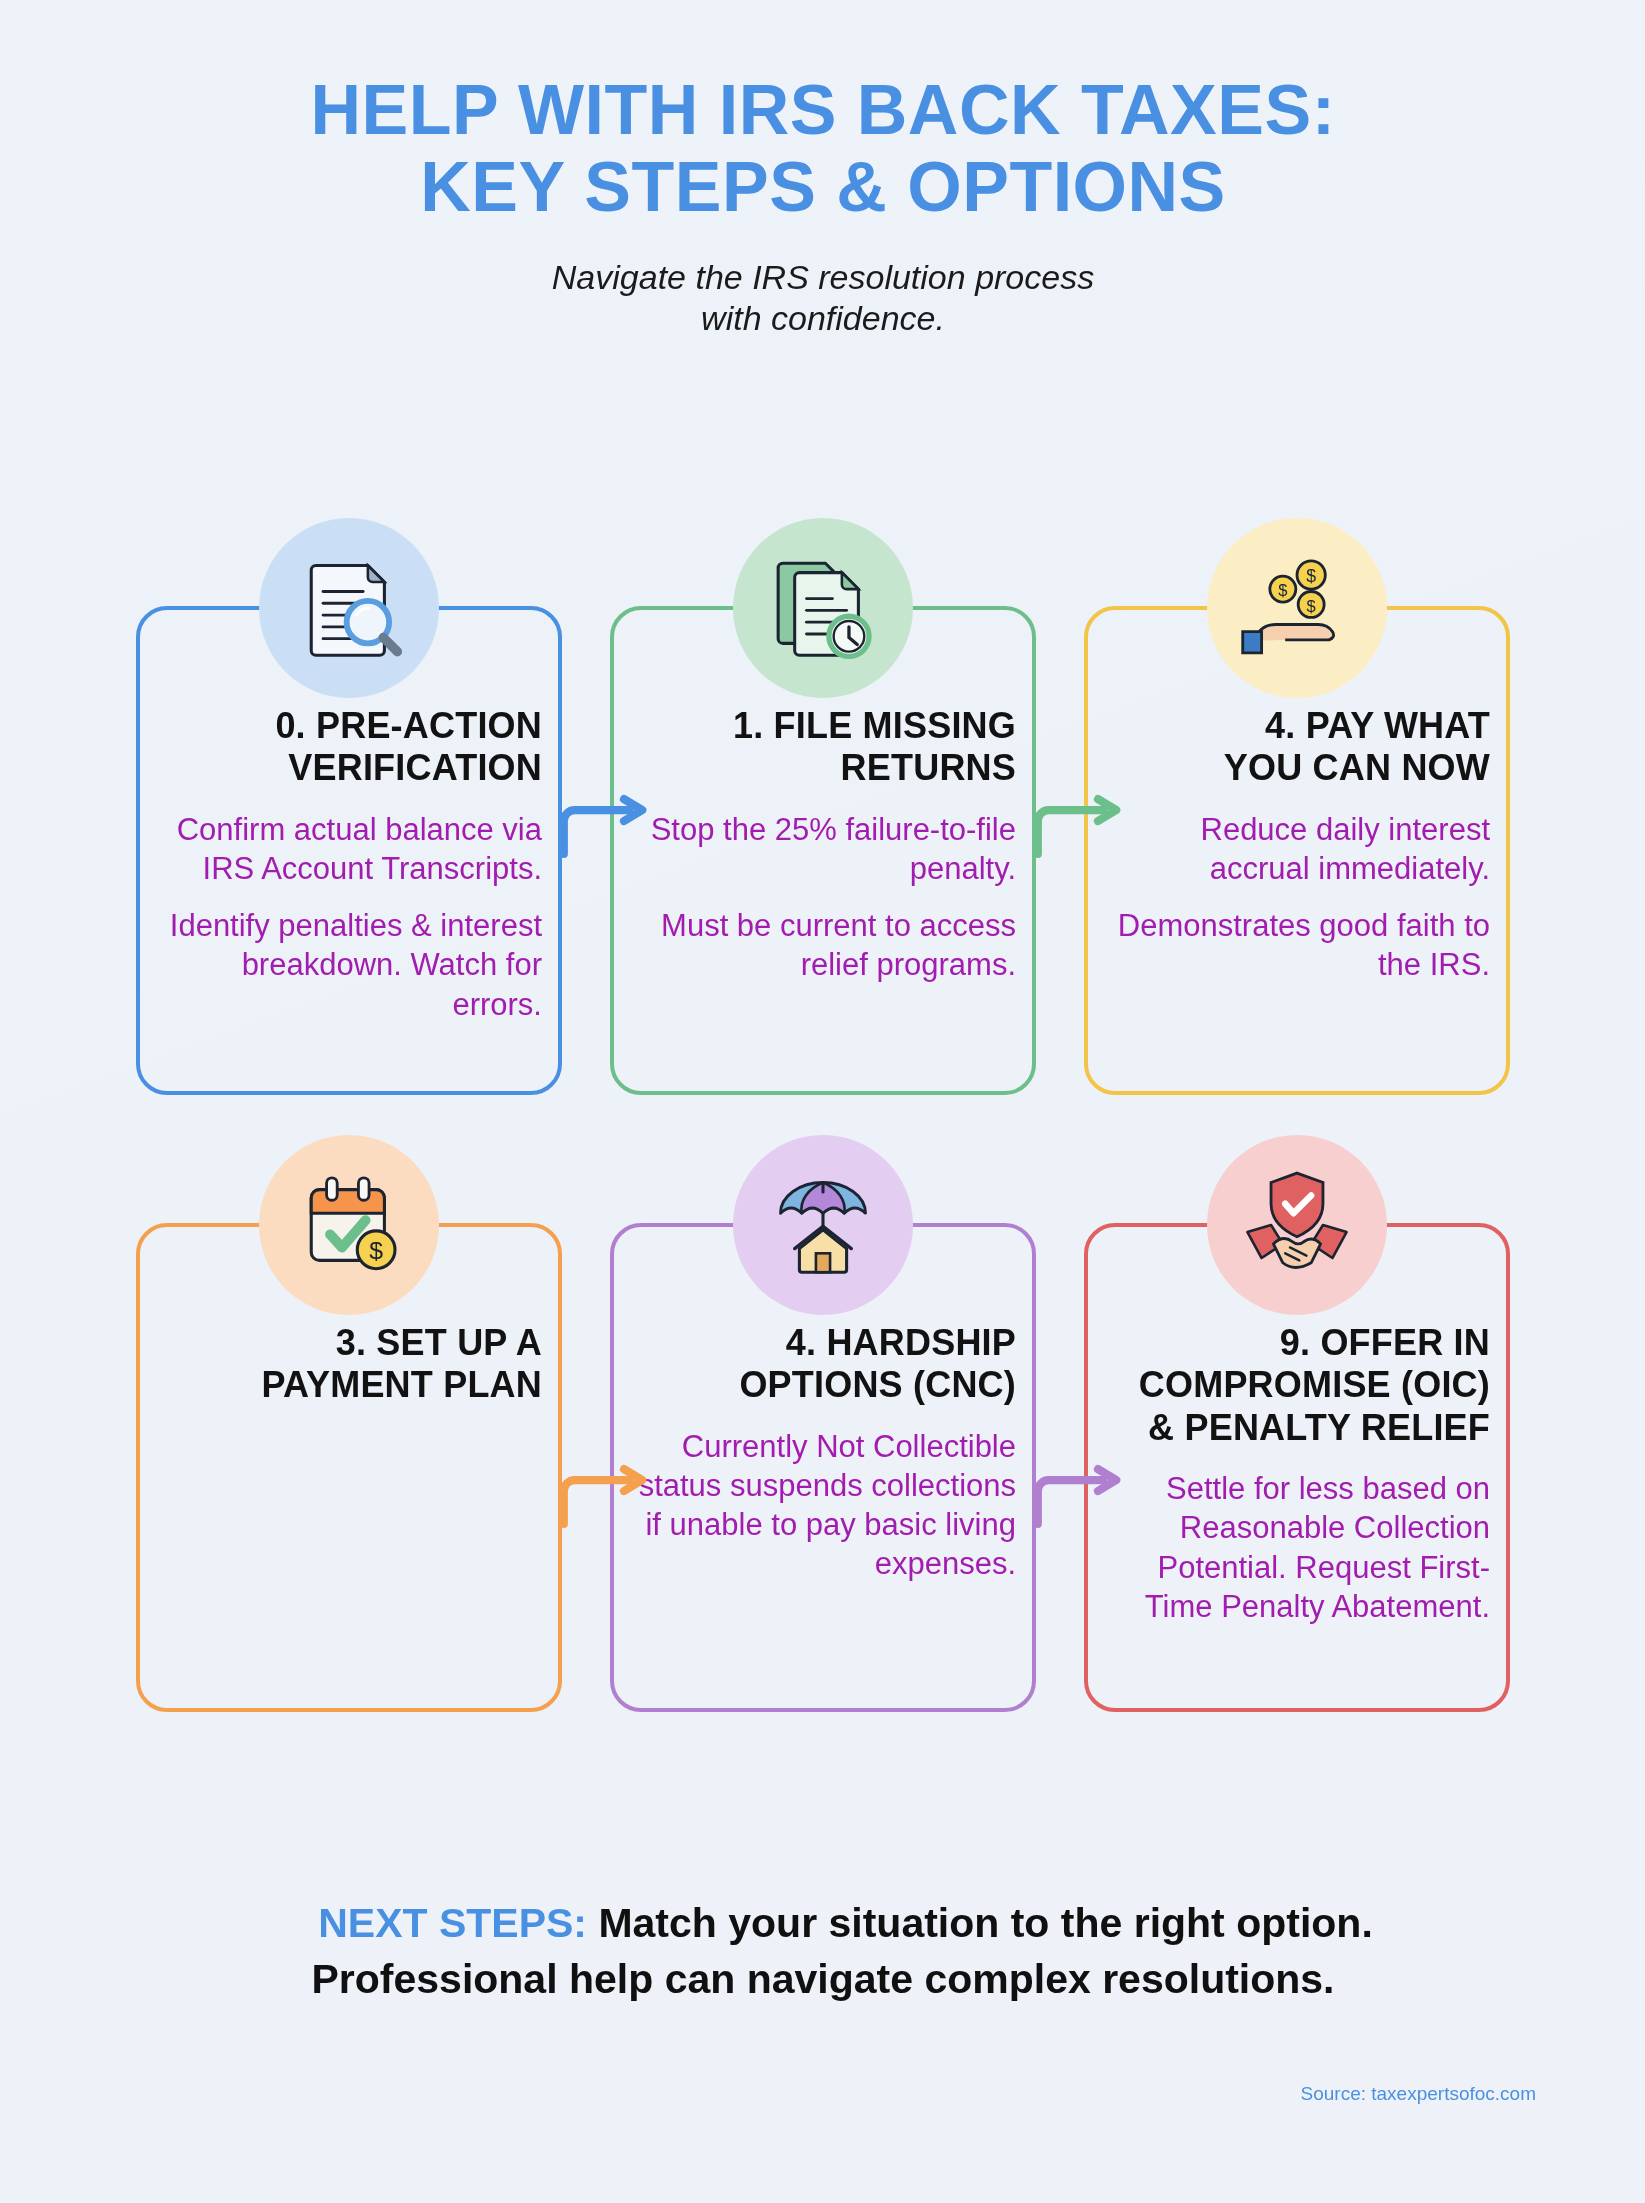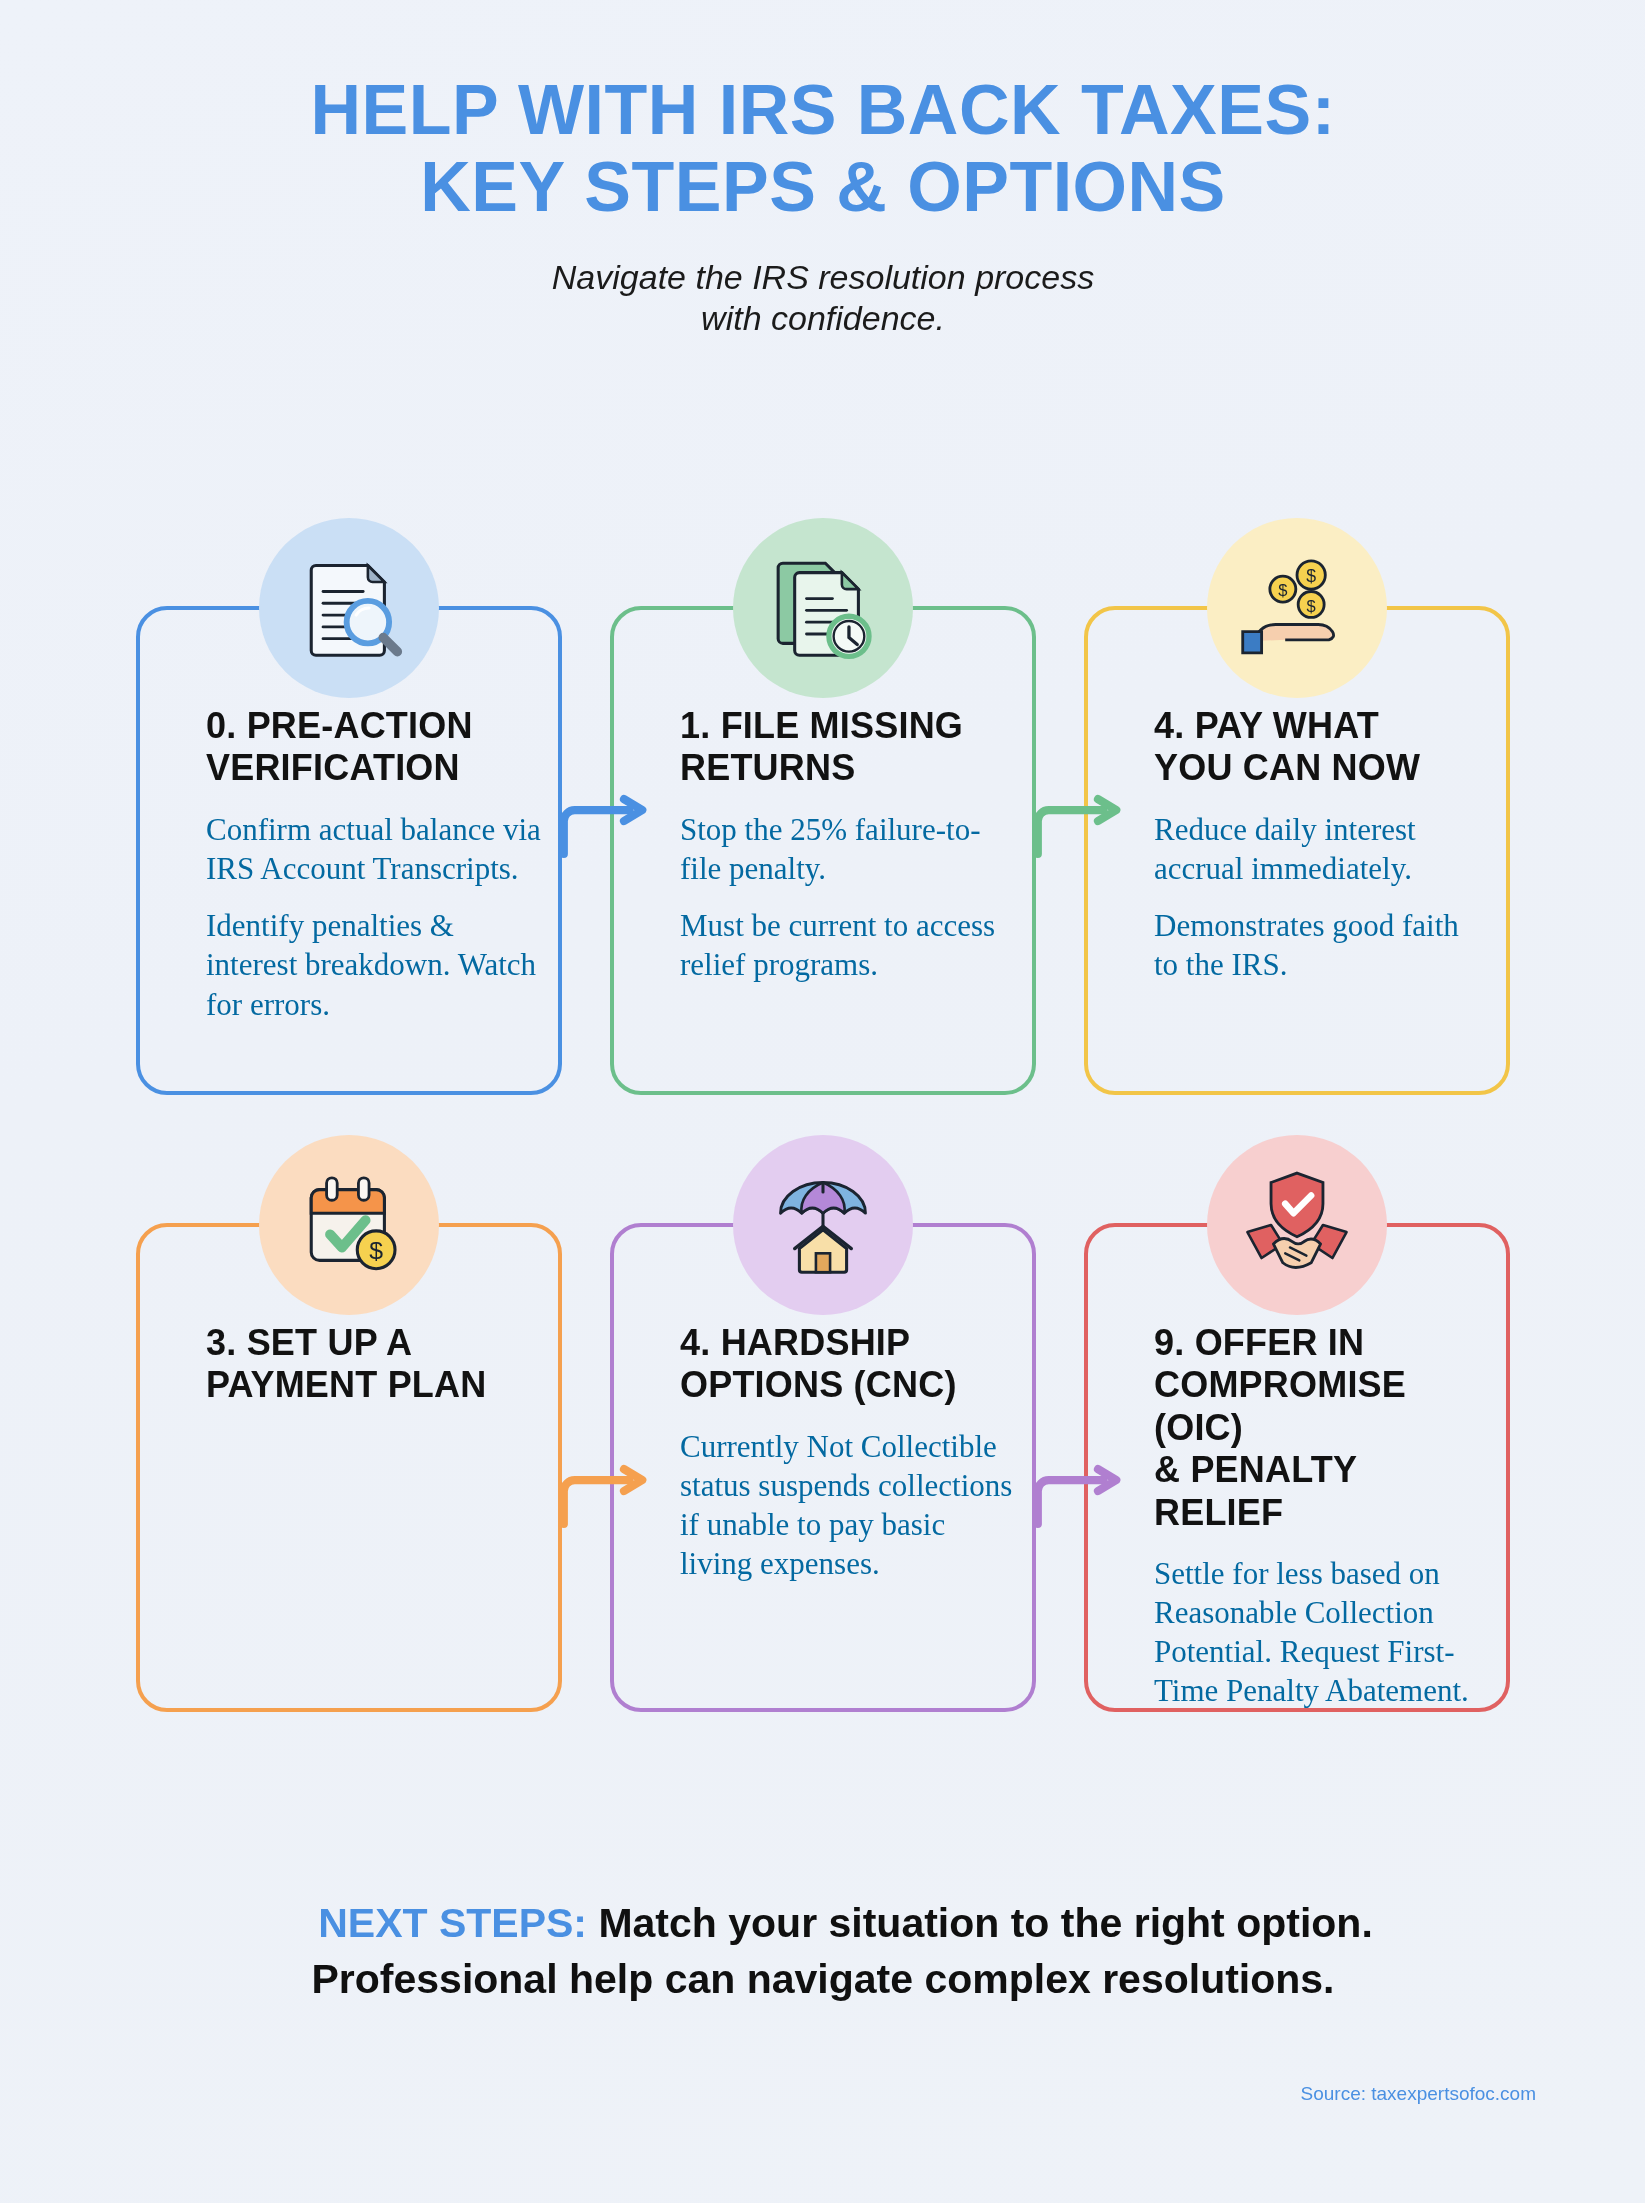--- a/index.html
+++ b/index.html
@@ -88,38 +88,36 @@
     justify-content: center;
     z-index: 4;
   }
   .icon-wrap svg { width: 118px; height: 118px; display: block; }
 
   .card-body {
     position: absolute;
     left: 8px; right: 0;
     top: 143px;
     padding: 0 20px;
-    text-align: left;
-    margin-left: 42px;
+    text-align: right;
   }
 
   .card-title {
     font-size: 36px;
     font-weight: 700;
     line-height: 1.18;
     color: #121212;
     letter-spacing: 0.2px;
   }
 
   .card-para {
     margin-top: 20px;
     font-size: 31px;
     line-height: 1.26;
-    color: #0369a1;
-    font-family: Liberation Serif, serif;
+    color: #a21caf;
   }
   .card-para + .card-para { margin-top: 18.4px; }
 
   
   .arrow {
     position: absolute;
     z-index: 6;
     pointer-events: none;
   }
 

